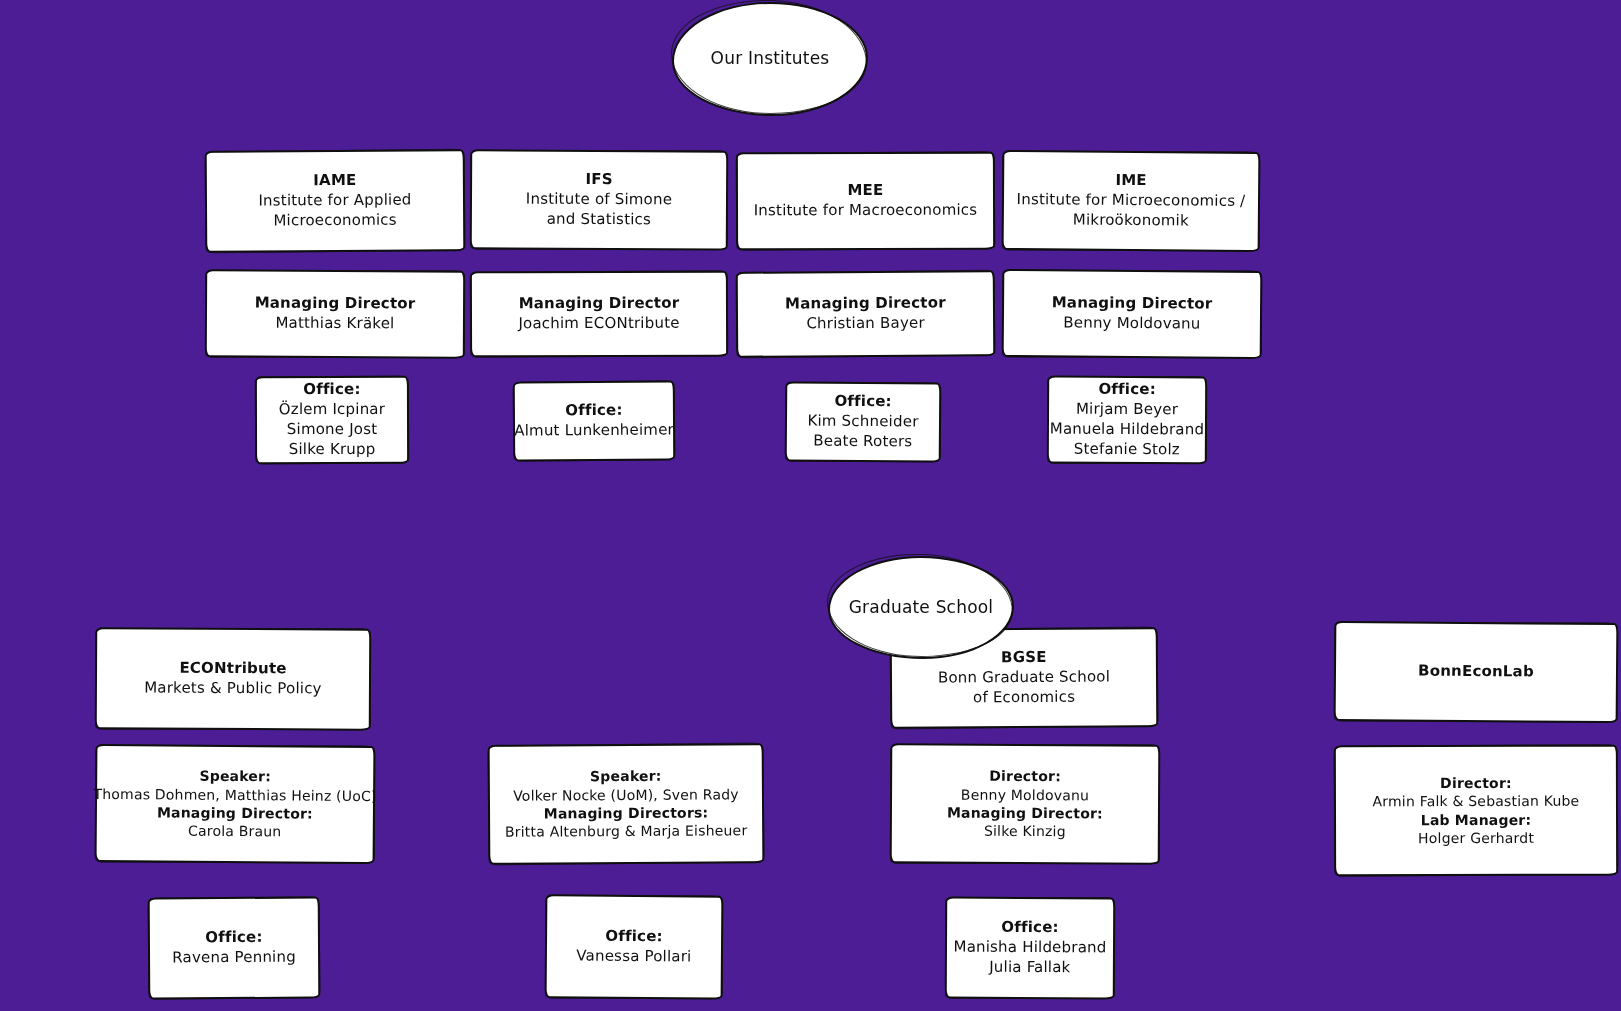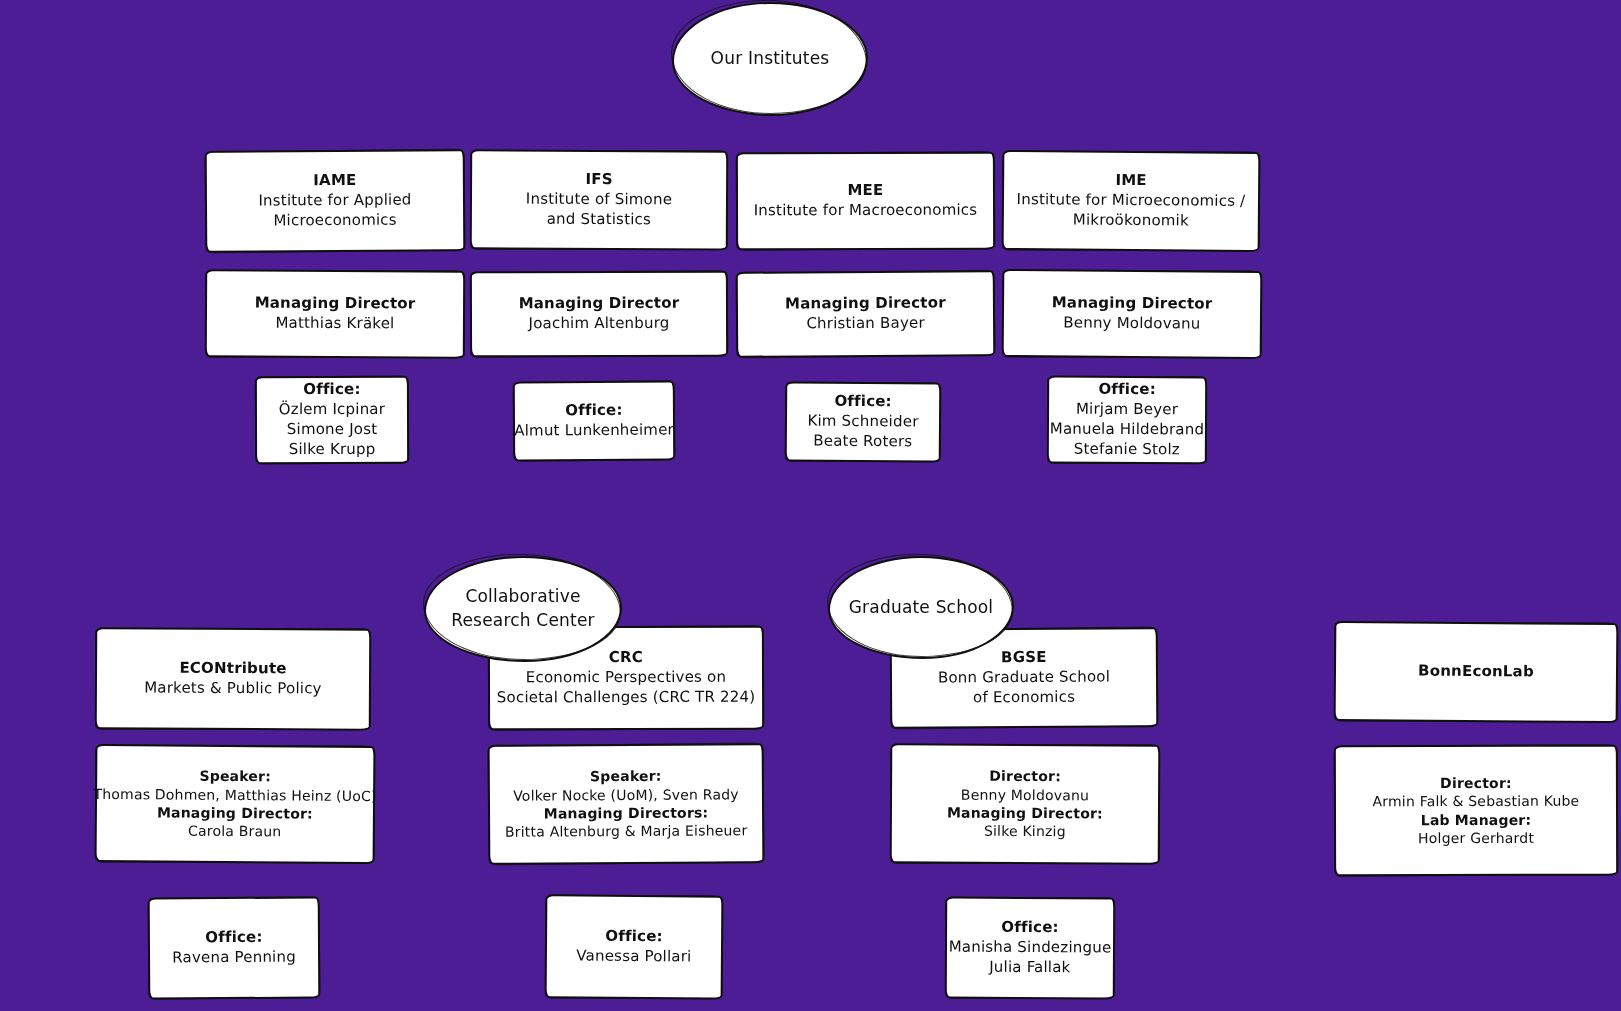--- a/index.html
+++ b/index.html
@@ -70,21 +70,21 @@
     <div>Institute for Microeconomics /</div>
     <div>Mikroökonomik</div>
   </div>
 
   <div class="box tilt-b" style="left:205px;top:270px;width:260px;height:88px">
     <div class="bold">Managing Director</div>
     <div>Matthias Kräkel</div>
   </div>
   <div class="box tilt-c" style="left:470px;top:271px;width:258px;height:86px">
     <div class="bold">Managing Director</div>
-    <div>Joachim Altenburg</div>
+    <div>Joachim ECONtribute</div>
   </div>
   <div class="box tilt-a" style="left:736px;top:271px;width:259px;height:86px">
     <div class="bold">Managing Director</div>
     <div>Christian Bayer</div>
   </div>
   <div class="box tilt-d" style="left:1002px;top:270px;width:260px;height:88px">
     <div class="bold">Managing Director</div>
     <div>Benny Moldovanu</div>
   </div>
 
@@ -103,36 +103,27 @@
     <div>Kim Schneider</div>
     <div>Beate Roters</div>
   </div>
   <div class="box tilt-b" style="left:1047px;top:376px;width:160px;height:88px">
     <div class="bold">Office:</div>
     <div>Mirjam Beyer</div>
     <div>Manuela Hildebrand</div>
     <div>Stefanie Stolz</div>
   </div>
 
-  <div class="ellipse" style="left:424px;top:556px;width:198px;height:106px">
-    <div>Collaborative</div>
-    <div>Research Center</div>
-  </div>
   <div class="ellipse" style="left:828px;top:556px;width:186px;height:103px">
     <div>Graduate School</div>
   </div>
 
   <div class="box tilt-b" style="left:95px;top:628px;width:276px;height:102px">
     <div class="bold">ECONtribute</div>
     <div>Markets &amp; Public Policy</div>
-  </div>
-  <div class="box tilt-c" style="left:488px;top:626px;width:276px;height:104px">
-    <div class="bold">CRC</div>
-    <div>Economic Perspectives on</div>
-    <div>Societal Challenges (CRC TR 224)</div>
   </div>
   <div class="box tilt-a" style="left:890px;top:628px;width:268px;height:100px">
     <div class="bold">BGSE</div>
     <div>Bonn Graduate School</div>
     <div>of Economics</div>
   </div>
   <div class="box tilt-d" style="left:1334px;top:622px;width:284px;height:100px">
     <div class="bold">BonnEconLab</div>
   </div>
 
@@ -164,17 +155,17 @@
   <div class="box tilt-a" style="left:148px;top:897px;width:172px;height:102px">
     <div class="bold">Office:</div>
     <div>Ravena Penning</div>
   </div>
   <div class="box tilt-d" style="left:545px;top:895px;width:178px;height:104px">
     <div class="bold">Office:</div>
     <div>Vanessa Pollari</div>
   </div>
   <div class="box tilt-b" style="left:945px;top:897px;width:170px;height:102px">
     <div class="bold">Office:</div>
-    <div>Manisha Sindezingue</div>
+    <div>Manisha Hildebrand</div>
     <div>Julia Fallak</div>
   </div>
 
 </div>
 
 </body></html>

